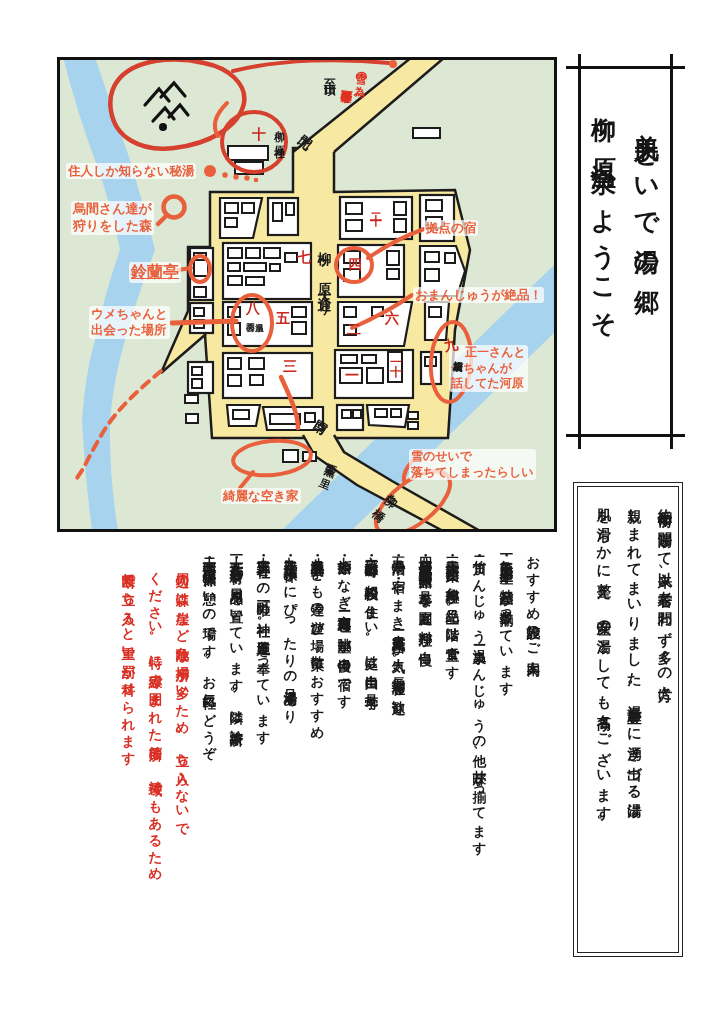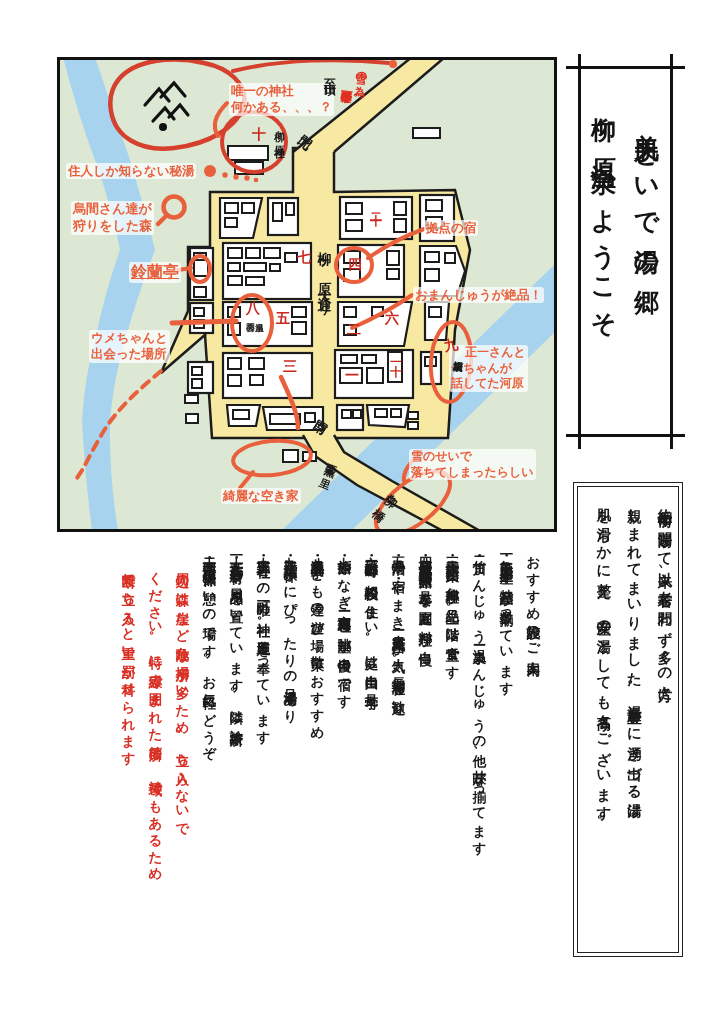--- a/index.html
+++ b/index.html
@@ -199,31 +199,27 @@
         <path stroke="#e8603c" stroke-width="4" d="M357,402 C350,410 346,416 347,424"></path>
         <path stroke="#e8603c" stroke-width="4.5" d="M224,320 C233,340 241,356 241,371"></path>
         <path stroke="#e8603c" stroke-width="4" stroke-dasharray="9 7" d="M104,314 C85,330 62,350 48,372 C40,385 32,400 26,412 L20,421"></path>
         <ellipse cx="215" cy="401" rx="39" ry="17" stroke="#e8603c" stroke-width="4" transform="rotate(-5 215 401)"></ellipse>
         <path stroke="#e8603c" stroke-width="4" d="M196,415 Q188,425 183,431"></path>
       </g>
 
       <rect x="1.5" y="1.5" width="497" height="472" fill="none" stroke="#111" stroke-width="3"></rect>
     </svg>
 
-    <div class="note" style="left:172px;top:26px;font-size:12.5px;">
-      <div>唯一の神社</div>
-      <div>何かある、、、？</div>
-    </div>
     <div class="note" style="left:9px;top:106px;font-size:12.5px;">住人しか知らない秘湯</div>
     <div class="note" style="left:14px;top:144px;font-size:13px;">
       <div>烏間さん達が</div>
       <div>狩りをした森</div>
     </div>
     <div class="note" style="left:72px;top:205px;font-size:16px;text-decoration:underline;">鈴蘭亭</div>
-    <div class="note" style="left:32px;top:249px;font-size:12.5px;margin-top:24px;">
+    <div class="note" style="left:32px;top:249px;font-size:12.5px;">
       <div>ウメちゃんと</div>
       <div>出会った場所</div>
     </div>
     <div class="note" style="left:367px;top:163px;font-size:12.5px;">拠点の宿</div>
     <div class="note" style="left:356px;top:230px;font-size:12.5px;">おまんじゅうが絶品！</div>
     <div class="note" style="left:392px;top:288px;font-size:12px;">
       <div style="padding-left:14px;">正一さんと</div>
       <div>一ちゃんが</div>
       <div>話してた河原</div>
     </div>

